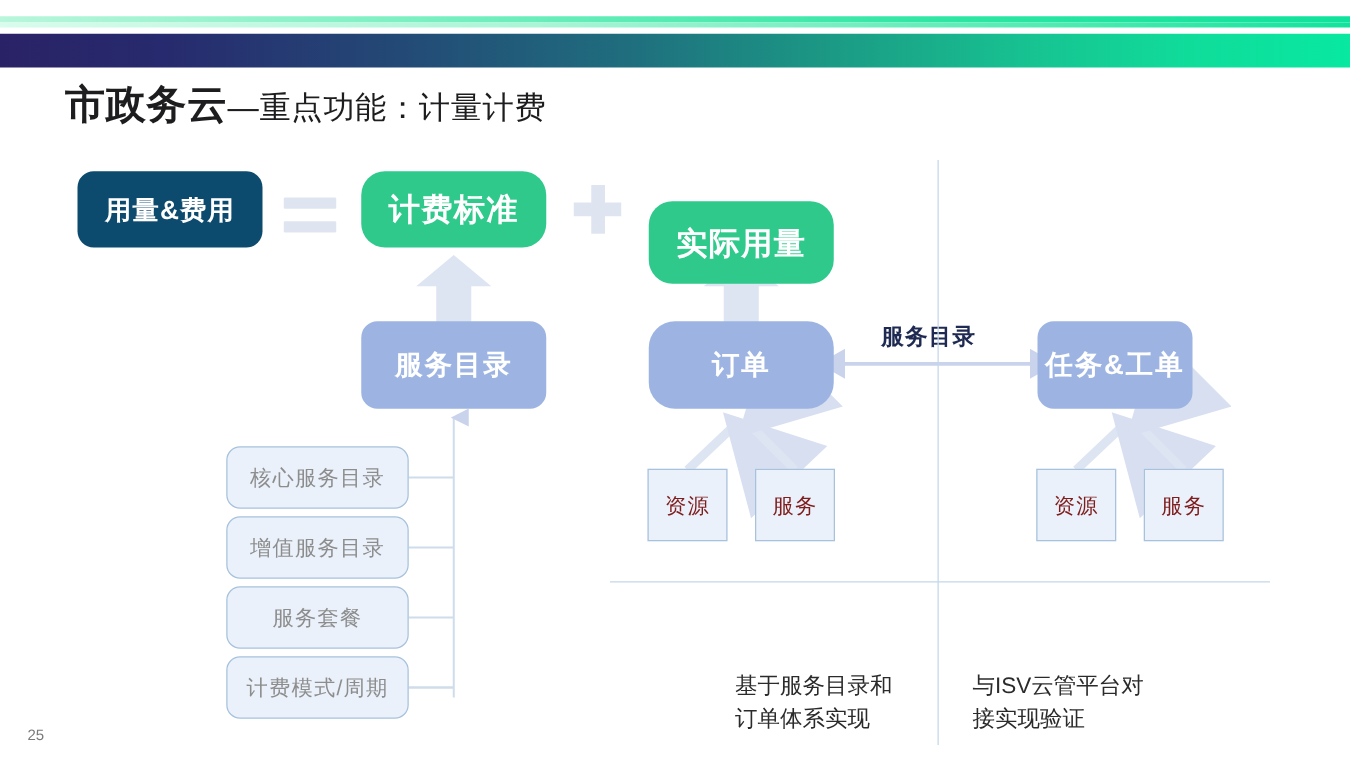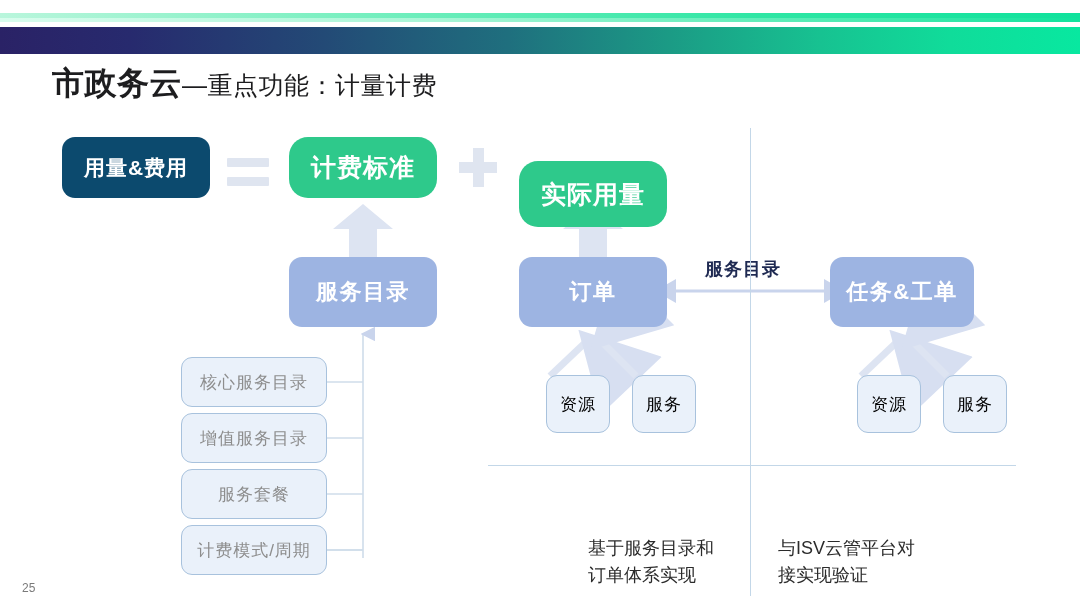--- a/index.html
+++ b/index.html
@@ -97,25 +97,24 @@
     background: #eaf1fa;
     border: 1.4px solid #a8c2dd;
     border-radius: 11px;
     color: #8d8d8d;
     font-size: 17px;
     letter-spacing: 1px;
   }
   .box-leaf {
     background: #eaf1fa;
     border: 1.4px solid #a8c2dd;
-    border-radius: 11px;
-    color: #000000;
+    border-radius: 0;
+    color: #7f1d1d;
     font-size: 17px;
     letter-spacing: 1px;
-    margin-left: 28px;
   }
 
   
   .op {
     position: absolute;
     color: #dfe5f0;
   }
   .op-eq span {
     display: block;
     width: 42px; height: 9px;
@@ -269,25 +268,25 @@
   </div>
 
   <div class="box box-green" style="left:519px; top:137px; width:148px; height:66px;margin-top:24px;">
     <span>实际用量</span>
   </div>
 
   <div class="box box-blue" style="left:289px; top:257px; width:148px; height:70px;">
     <span>服务目录</span>
   </div>
 
-  <div class="box box-blue" style="left:519px; top:257px; width:148px; height:70px;">
+  <div class="box box-blue" style="left:519px; top:257px; width:148px; height:70px;border-radius:21px;">
     <span>订单</span>
   </div>
 
-  <div class="box box-blue" style="left:830px; top:257px; width:144px; height:70px;">
+  <div class="box box-blue" style="left:830px; top:257px; width:124px; height:70px;">
     <span>任务&amp;工单</span>
   </div>
 
   <div class="lbl-verify" style="left:705px; top:257px;">服务目录</div>
 
   <div class="box box-light" style="left:181px; top:357px; width:146px; height:50px;">
     <span>核心服务目录</span>
   </div>
   <div class="box box-light" style="left:181px; top:413px; width:146px; height:50px;">
     <span>增值服务目录</span>

